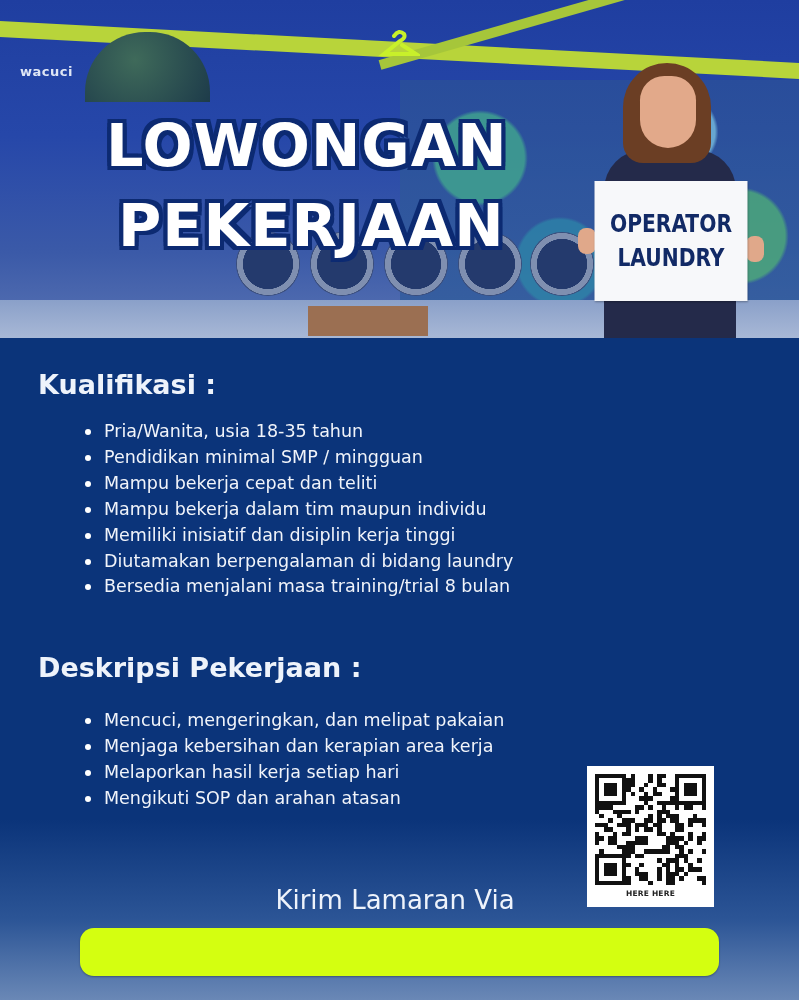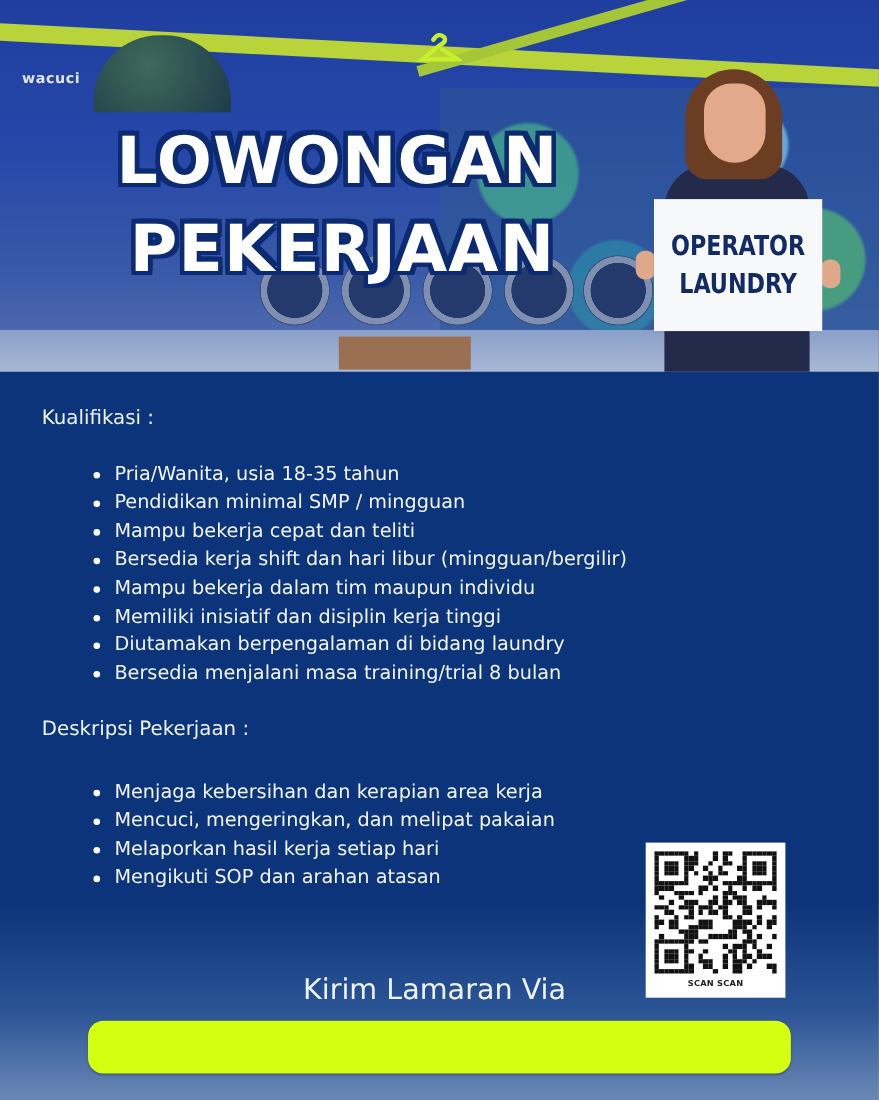--- a/index.html
+++ b/index.html
@@ -79,21 +79,21 @@
   .sign {
     position: absolute; left: 586px; top: 181px; width: 170px; height: 120px; background: #f7f8fa;
     box-shadow: 0 1px 2px rgba(0,0,0,0.3);
     display: flex; flex-direction: column; align-items: center; justify-content: center;
     color: #122a66; font-weight: bold; font-size: 25px; line-height: 1.35; font-family: "DejaVu Sans Condensed", "DejaVu Sans", sans-serif;
     transform: scaleX(0.9);
   }
   .hand { position: absolute; width: 18px; height: 26px; border-radius: 8px; background: #e0a88a; }
   
   .section-title {
-    position: absolute; left: 38px; font-size: 18px; color: #eef3fb; font-weight: normal;
+    position: absolute; left: 38px; font-size: 27px; color: #eef3fb; font-weight: bold;
   }
   .list { position: absolute; left: 82px; margin: 0; padding: 0; list-style: none; }
   .list li {
     position: relative; padding-left: 22px; font-size: 17.5px; line-height: 25.9px; color: #f1f4fa;
     white-space: nowrap;
   }
   .list li::before {
     content: ""; position: absolute; left: 3px; top: 10px; width: 6px; height: 6px; border-radius: 50%;
     background: #ffffff;
   }
@@ -147,31 +147,30 @@
 
   <div class="title-line title-1">LOWONGAN</div>
   <div class="title-line title-2">PEKERJAAN</div>
 </div>
 
 <div class="section-title" style="top:369px">Kualifikasi :</div>
 <ul class="list" style="top:419px">
   <li>Pria/Wanita, usia 18-35 tahun</li>
   <li>Pendidikan minimal SMP / mingguan</li>
   <li>Mampu bekerja cepat dan teliti</li>
-  <li>Bersedia kerja shift dan hari libur (mingguan/bergilir)</li>
   <li>Mampu bekerja dalam tim maupun individu</li>
   <li>Memiliki inisiatif dan disiplin kerja tinggi</li>
   <li>Diutamakan berpengalaman di bidang laundry</li>
   <li>Bersedia menjalani masa training/trial 8 bulan</li>
 </ul>
 
 <div class="section-title" style="top:652px">Deskripsi Pekerjaan :</div>
 <ul class="list" style="top:708px">
+  <li>Mencuci, mengeringkan, dan melipat pakaian</li>
   <li>Menjaga kebersihan dan kerapian area kerja</li>
-  <li>Mencuci, mengeringkan, dan melipat pakaian</li>
   <li>Melaporkan hasil kerja setiap hari</li>
   <li>Mengikuti SOP dan arahan atasan</li>
 </ul>
 
 <div class="qr-card">
   <div class="qr-grid" id="qr-grid">
       <span style="background: rgb(17, 17, 17);"></span>
       <span style="background: rgb(17, 17, 17);"></span>
       <span style="background: rgb(17, 17, 17);"></span>
       <span style="background: rgb(17, 17, 17);"></span>
@@ -790,19 +789,19 @@
       <span style="background: rgb(17, 17, 17);"></span>
       <span style="background: rgb(17, 17, 17);"></span>
       <span style="background: rgb(255, 255, 255);"></span>
       <span style="background: rgb(255, 255, 255);"></span>
       <span style="background: rgb(255, 255, 255);"></span>
       <span style="background: rgb(255, 255, 255);"></span>
       <span style="background: rgb(255, 255, 255);"></span>
       <span style="background: rgb(255, 255, 255);"></span>
       <span style="background: rgb(17, 17, 17);"></span>
     </div>
-  <div class="qr-label">SCAN SCAN</div>
+  <div class="qr-label">HERE HERE</div>
 </div>
 
 <div class="cta-label">Kirim Lamaran Via</div>
 <div class="cta-bar">
   <span></span>
 </div>
 
 </body></html>

